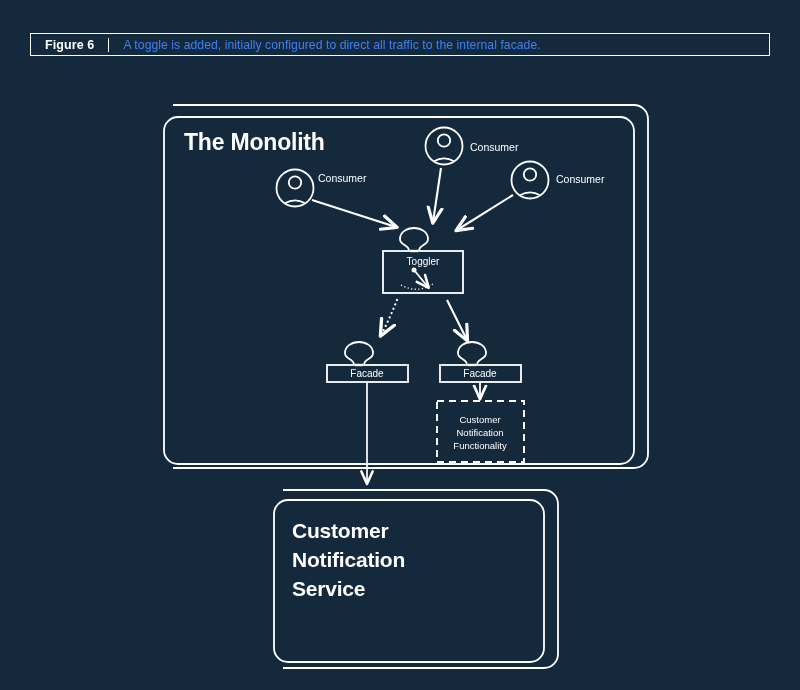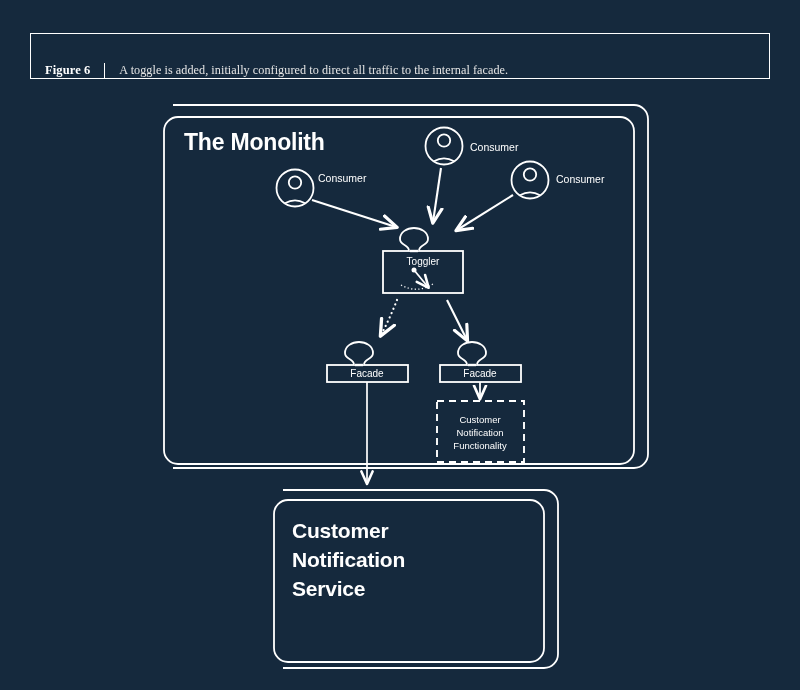--- a/index.html
+++ b/index.html
@@ -14,44 +14,43 @@
     overflow: hidden;
     position: relative;
   }
 
   
   #caption-bar {
     position: absolute;
     left: 30px;
     top: 33px;
     width: 740px;
-    height: 46px;
+    height: 23px;
     box-sizing: border-box;
     border: 1.6px solid #ffffff;
     display: flex;
-    align-items: flex-end;
-    font-family: Liberation Serif, serif;
+    align-items: center;
   }
   #caption-label {
     display: flex;
     align-items: center;
     padding: 0 14px;
     font-size: 12.5px;
     font-weight: bold;
     color: #ffffff;
     border-right: 1.6px solid #ffffff;
     white-space: nowrap;
     letter-spacing: 0.1px;
   }
   #caption-text {
     display: flex;
     align-items: center;
     padding: 0 14px;
     font-size: 12.2px;
-    color: #e5e5e5;
+    color: #3b82f6;
     letter-spacing: 0.05px;
   }
 
   
   #diagram {
     position: absolute;
     left: 0;
     top: 0;
     width: 800px;
     height: 690px;

